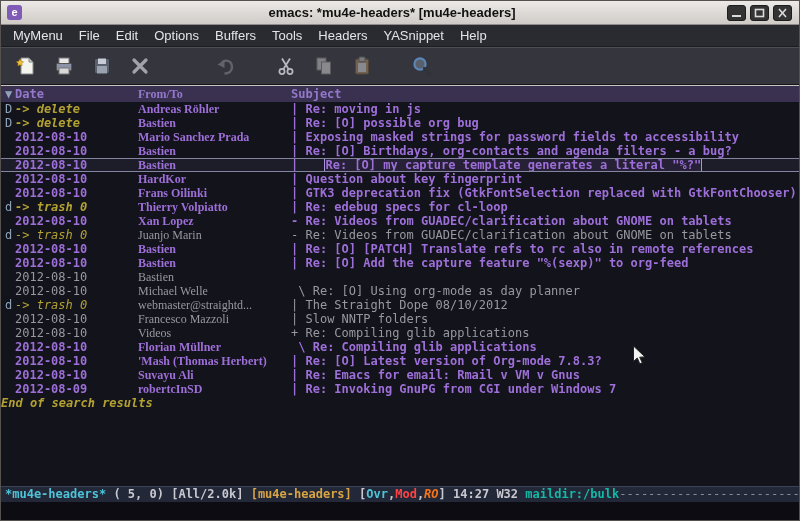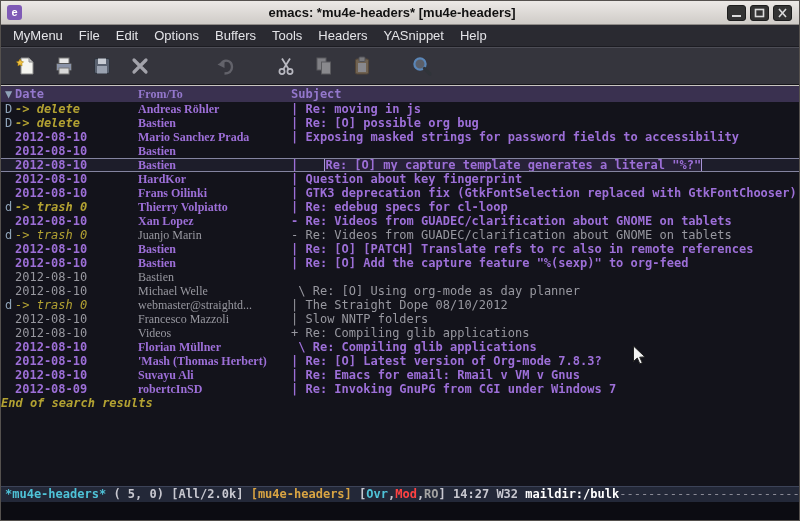--- a/index.html
+++ b/index.html
@@ -57,22 +57,22 @@
 
   
   .modeline { height:16px; flex:0 0 16px; background:#232838; border-top:1px solid #3c4358;
               font:bold 12px/15px "DejaVu Sans Mono",monospace; color:#c8c8d0; padding-left:4px;
               white-space:pre; overflow:hidden; }
   .ml-buffer { color:#4fc3d8; }
   .ml-plain  { color:#c8c8d0; }
   .ml-mode   { color:#d9a443; }
   .ml-ovr    { color:#4fc3d8; }
   .ml-mod    { color:#ff4242; }
-  .ml-ro     { color:#a3a3a3; }
-  .ml-folder { color:#ffffff; }
+  .ml-ro     { color:#f97316;font-style:italic; }
+  .ml-folder { color:#14b8a6; }
   .ml-dashes { color:#8a8a96; font-weight:normal; }
 
   .echo { height:18px; flex:0 0 18px; background:#0c0c12; }
 
   .cursor { position:absolute; left:631px; top:344px; z-index:10; }
 </style>
 </head>
 <body>
 
 <div class="window">
@@ -179,21 +179,21 @@
       <span class="col-date">Date</span>
       <span class="col-flags">Flgs</span>
       <span class="col-from">From/To</span>
       <span class="col-subject">Subject</span>
     </div>
 
     <div class="msg-list">
         <div class="msg-row unread"><span class="col-mark">D</span><span class="col-date target">-&gt; delete</span><span class="col-flags">uN</span><span class="col-from">Andreas Röhler</span><span class="col-subject"><span class="thread-sep">| </span><span>Re: moving in js</span></span></div>
         <div class="msg-row unread"><span class="col-mark">D</span><span class="col-date target">-&gt; delete</span><span class="col-flags">uaN</span><span class="col-from">Bastien</span><span class="col-subject"><span class="thread-sep">| </span><span>Re: [O] possible org bug</span></span></div>
         <div class="msg-row unread"><span class="col-mark"> </span><span class="col-date">2012-08-10</span><span class="col-flags">uN</span><span class="col-from">Mario Sanchez Prada</span><span class="col-subject"><span class="thread-sep">| </span><span>Exposing masked strings for password fields to accessibility</span></span></div>
-        <div class="msg-row unread"><span class="col-mark"> </span><span class="col-date">2012-08-10</span><span class="col-flags">uN</span><span class="col-from">Bastien</span></div>
+        <div class="msg-row unread"><span class="col-mark"> </span><span class="col-date">2012-08-10</span><span class="col-flags">uN</span><span class="col-from">Bastien</span><span class="col-subject"><span class="thread-sep">| </span><span>Re: [O] Birthdays, org-contacts and agenda filters - a bug?</span></span></div>
         <div class="msg-row unread current"><span class="col-mark"> </span><span class="col-date">2012-08-10</span><span class="col-flags">uN</span><span class="col-from">Bastien</span><span class="col-subject"><span class="thread-sep">| </span><span class="subject-box">Re: [O] my capture template generates a literal "%?"</span></span></div>
         <div class="msg-row unread"><span class="col-mark"> </span><span class="col-date">2012-08-10</span><span class="col-flags">uN</span><span class="col-from">HardKor</span><span class="col-subject"><span class="thread-sep">| </span><span>Question about key fingerprint</span></span></div>
         <div class="msg-row unread"><span class="col-mark"> </span><span class="col-date">2012-08-10</span><span class="col-flags">uN</span><span class="col-from">Frans Oilinki</span><span class="col-subject"><span class="thread-sep">| </span><span>GTK3 deprecation fix (GtkFontSelection replaced with GtkFontChooser)</span></span></div>
         <div class="msg-row unread"><span class="col-mark">d</span><span class="col-date target">-&gt; trash 0</span><span class="col-flags">uN</span><span class="col-from">Thierry Volpiatto</span><span class="col-subject"><span class="thread-sep">| </span><span>Re: edebug specs for cl-loop</span></span></div>
         <div class="msg-row unread"><span class="col-mark"> </span><span class="col-date">2012-08-10</span><span class="col-flags">uN</span><span class="col-from">Xan Lopez</span><span class="col-subject"><span class="thread-sep">- </span><span>Re: Videos from GUADEC/clarification about GNOME on tablets</span></span></div>
         <div class="msg-row read"><span class="col-mark">d</span><span class="col-date target">-&gt; trash 0</span><span class="col-flags">S</span><span class="col-from">Juanjo Marin</span><span class="col-subject"><span class="thread-sep">- </span><span>Re: Videos from GUADEC/clarification about GNOME on tablets</span></span></div>
         <div class="msg-row unread"><span class="col-mark"> </span><span class="col-date">2012-08-10</span><span class="col-flags">uN</span><span class="col-from">Bastien</span><span class="col-subject"><span class="thread-sep">| </span><span>Re: [O] [PATCH] Translate refs to rc also in remote references</span></span></div>
         <div class="msg-row unread"><span class="col-mark"> </span><span class="col-date">2012-08-10</span><span class="col-flags">uaN</span><span class="col-from">Bastien</span><span class="col-subject"><span class="thread-sep">| </span><span>Re: [O] Add the capture feature "%(sexp)" to org-feed</span></span></div>
         <div class="msg-row read"><span class="col-mark"> </span><span class="col-date">2012-08-10</span><span class="col-flags">S</span><span class="col-from">Bastien</span></div>
         <div class="msg-row read"><span class="col-mark"> </span><span class="col-date">2012-08-10</span><span class="col-flags">S</span><span class="col-from">Michael Welle</span><span class="col-subject"><span class="thread-sep"> \ </span><span>Re: [O] Using org-mode as day planner</span></span></div>

